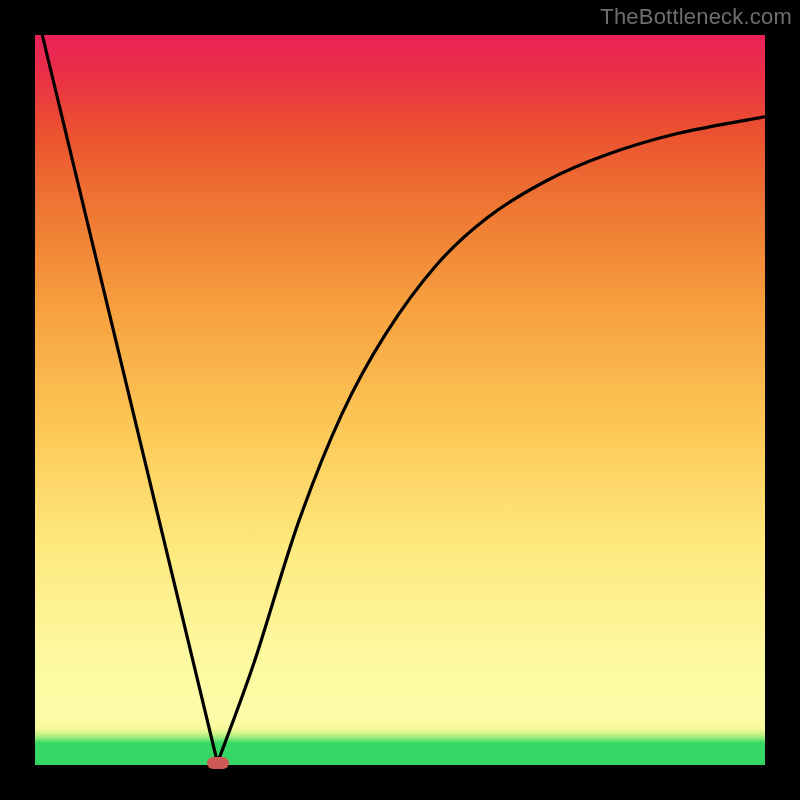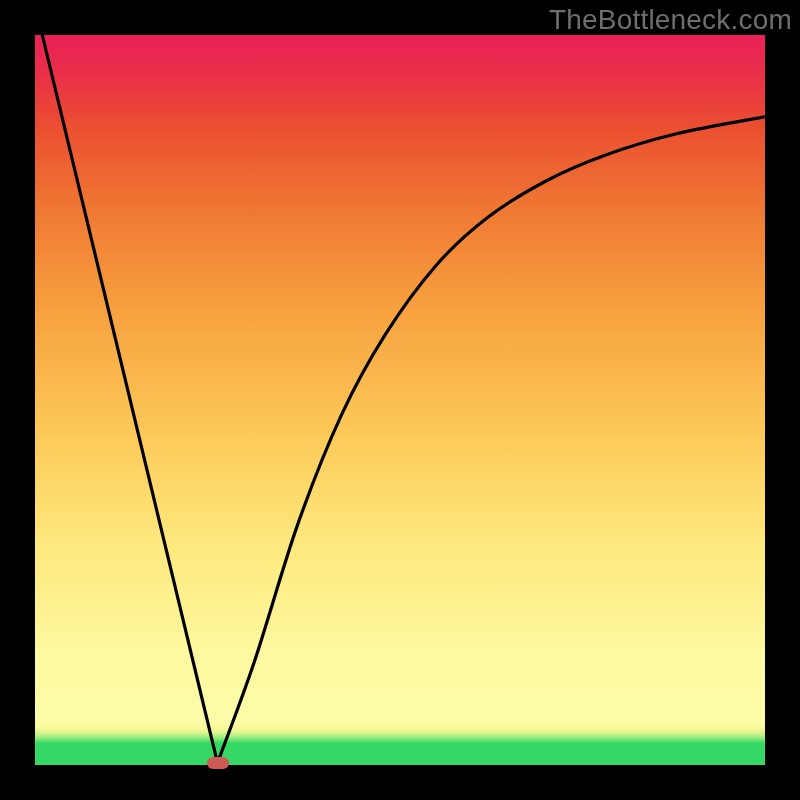--- a/index.html
+++ b/index.html
@@ -64,21 +64,21 @@
     height: 12px;
     border-radius: 6px;
     background: #ce5a55;
     transform: translate(-50%, -50%);
   }
   .watermark {
     position: absolute;
     top: 4px;
     right: 8px;
     color: #6e6e6e;
-    font-size: 28px;
+    font-size: 22px;
     letter-spacing: 0.2px;
   }
 </style>
 </head>
 <body>
 
 <div class="outer">
 
   <div class="plot">
     <svg class="curve-svg" viewBox="0 0 730 730" preserveAspectRatio="none">

